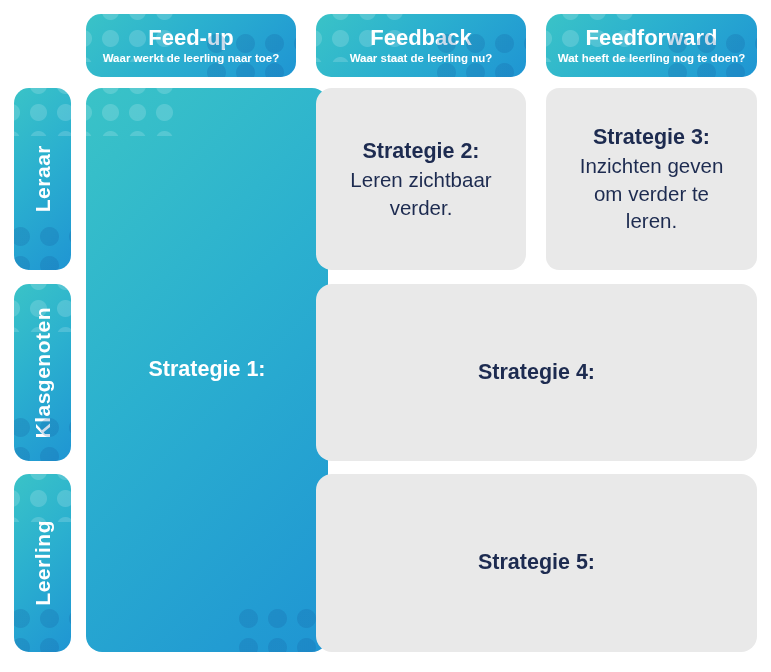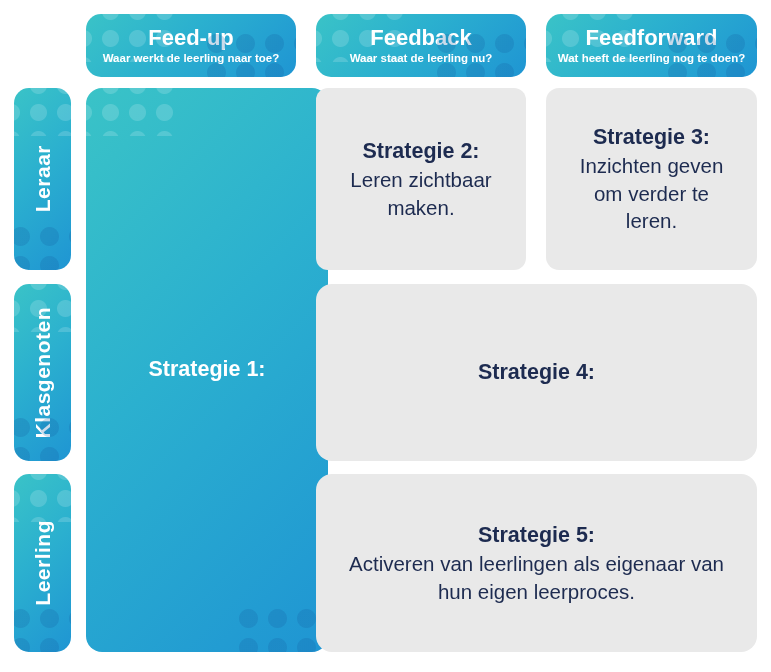--- a/index.html
+++ b/index.html
@@ -117,21 +117,21 @@
     font-size: 21.5px;
     line-height: 1.35;
   }
   .strategy .s-body {
     position: relative;
     font-size: 20.5px;
     line-height: 1.35;
   }
   #s1 { left: 86px;  top: 88px;  width: 242px; height: 564px; }
   #s1 .s-title, #s1 .s-body { color: #ffffff; }
-  #s2 { left: 316px; top: 88px;  width: 210px; height: 182px; border-radius: 12px; }
+  #s2 { left: 316px; top: 88px;  width: 210px; height: 182px; }
   #s3 { left: 546px; top: 88px;  width: 211px; height: 182px; border-radius: 13px; }
   #s4 { left: 316px; top: 284px; width: 441px; height: 177px; padding: 31px 36px; align-items: center; }
   #s5 { left: 316px; top: 474px; width: 441px; height: 178px; padding: 14px 16px; }
 </style>
 </head>
 <body>
 
 <div class="canvas">
 
   <div class="teal-box col-header" id="hdr-feedup">
@@ -156,30 +156,29 @@
   <div class="teal-box side-label" id="lbl-leerling">
     <span class="vtext">Leerling</span>
   </div>
 
   <div class="strategy teal-box" id="s1">
     <div class="s-title">Strategie 1:</div>
   </div>
 
   <div class="strategy gray" id="s2">
     <div class="s-title">Strategie 2:</div>
-    <div class="s-body">Leren zichtbaar maken.</div>
+    <div class="s-body">Leren zichtbaar verder.</div>
   </div>
 
   <div class="strategy gray" id="s3">
     <div class="s-title">Strategie 3:</div>
     <div class="s-body">Inzichten geven om verder te leren.</div>
   </div>
 
   <div class="strategy gray" id="s4">
     <div class="s-title">Strategie 4:</div>
   </div>
 
   <div class="strategy gray" id="s5">
     <div class="s-title">Strategie 5:</div>
-    <div class="s-body">Activeren van leerlingen als eigenaar van hun eigen leerproces.</div>
   </div>
 
 </div>
 
 </body></html>

